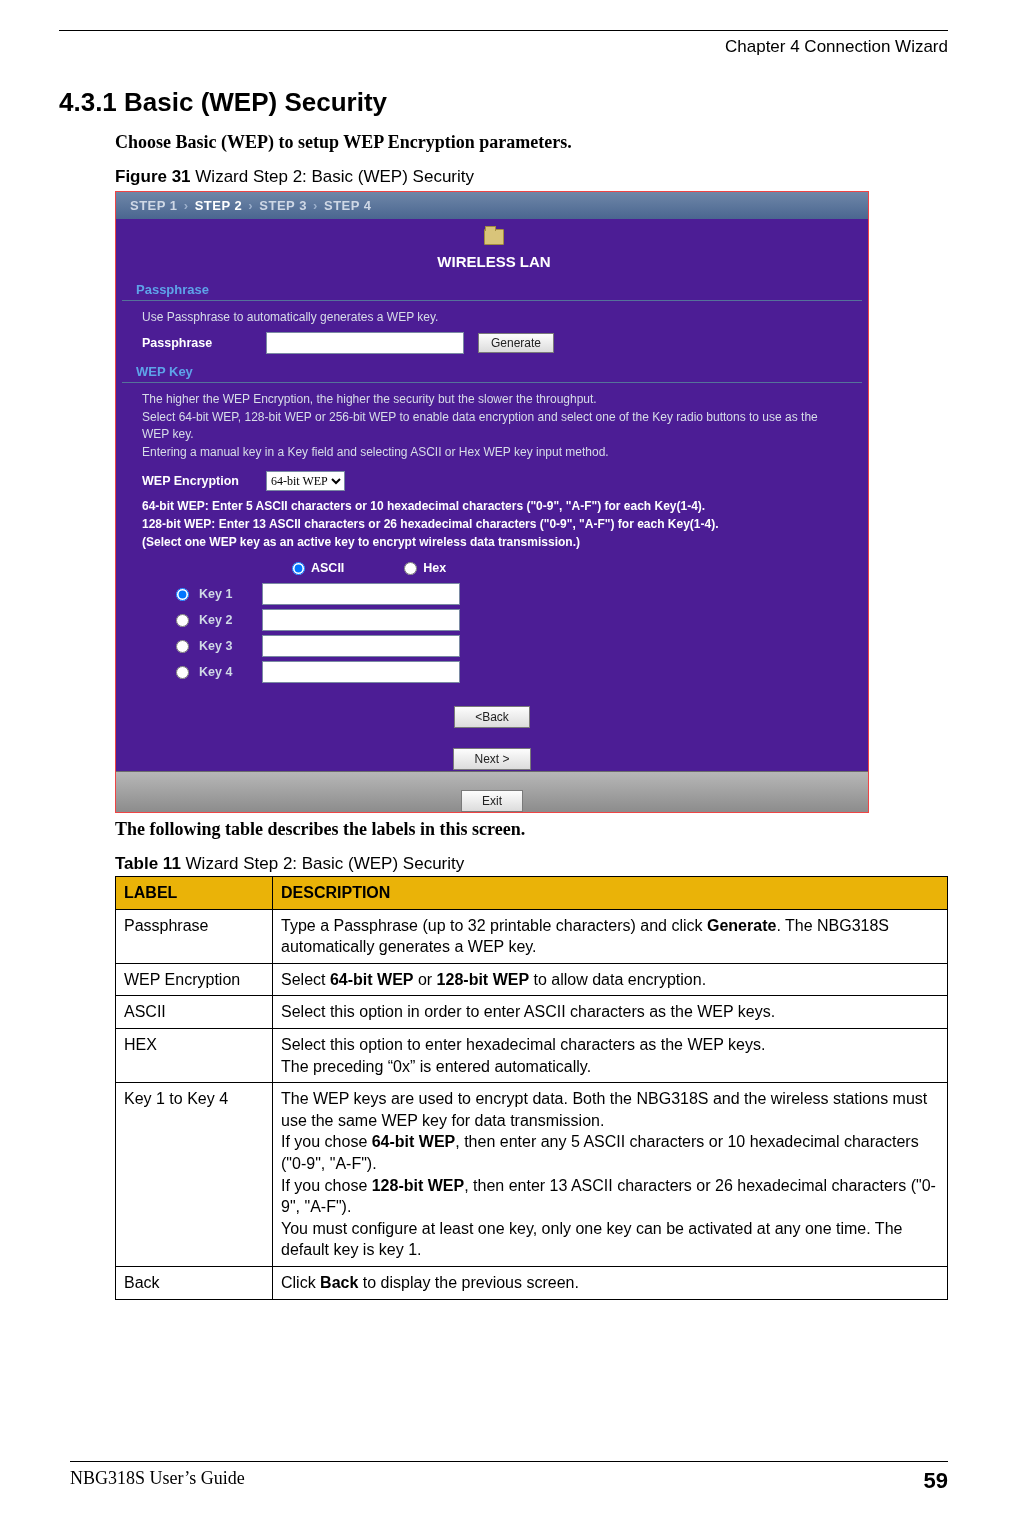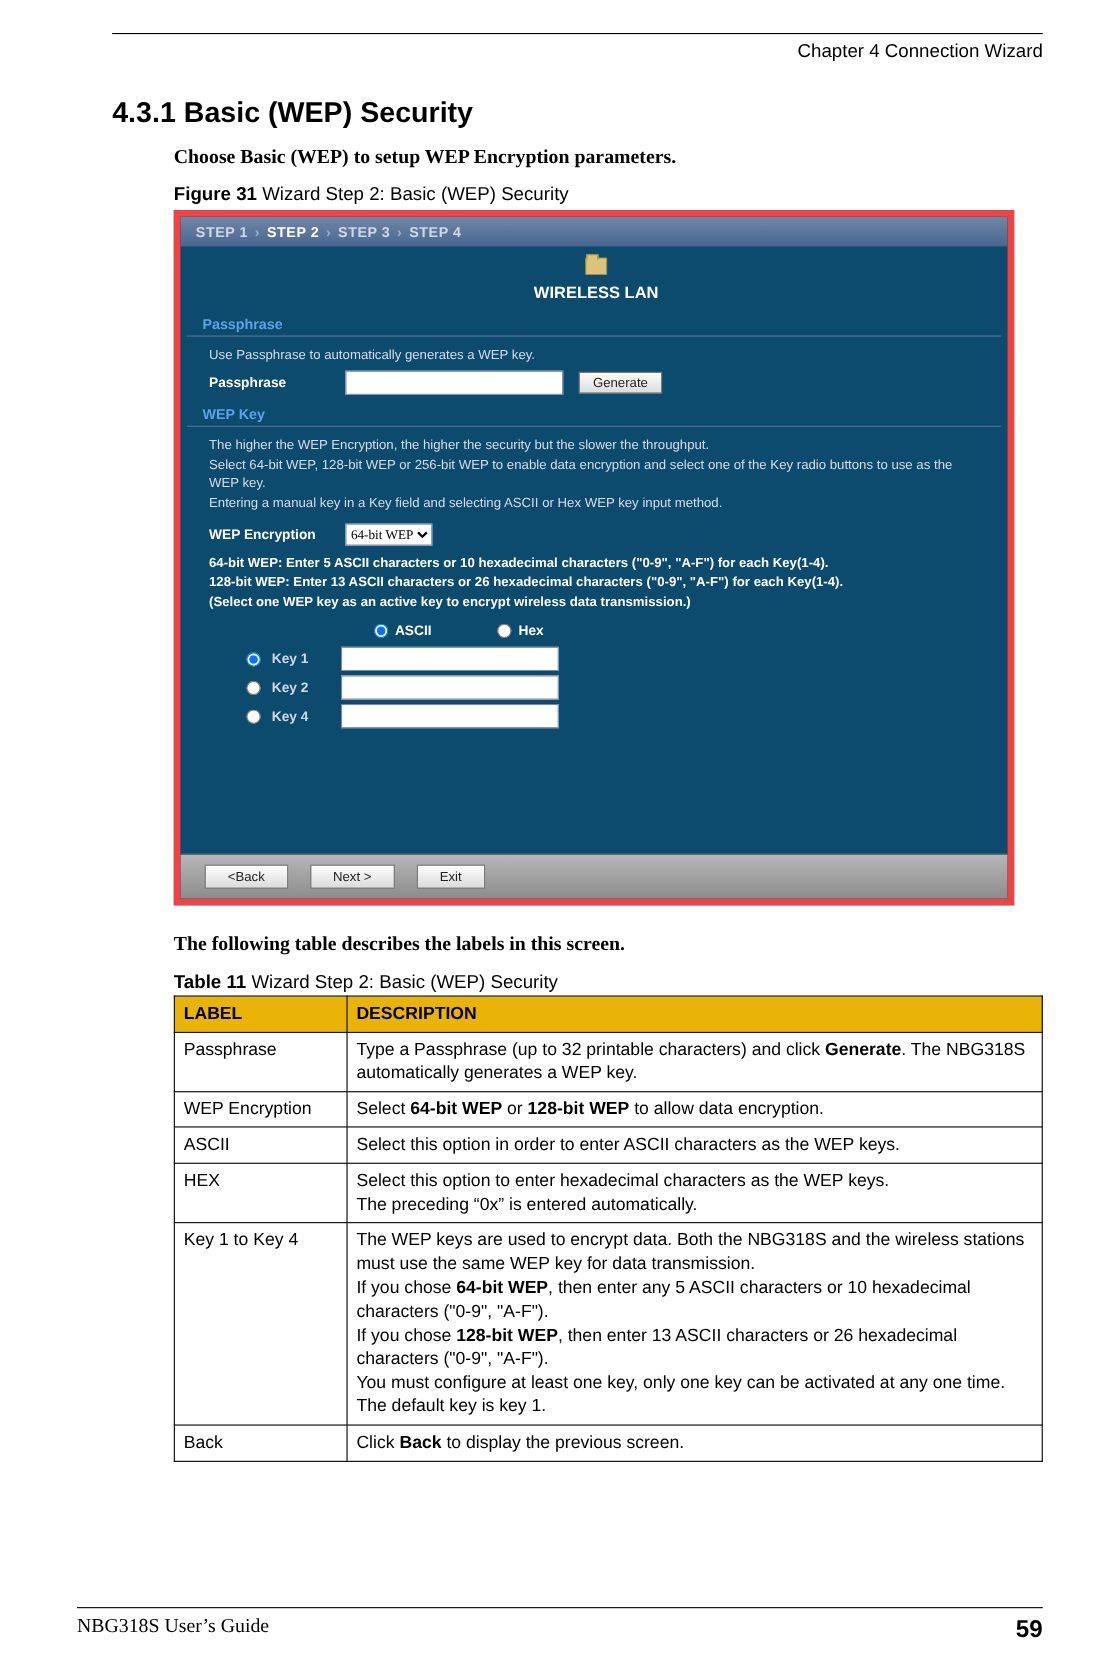--- a/index.html
+++ b/index.html
@@ -7,21 +7,21 @@
     padding: 0;
     background: #fff;
     font-family: Arial, Helvetica, sans-serif;
     color: #000;
     width: 1018px;
   }
   .page {
     width: 1018px;
     height: 1524px;
     position: relative;
-    padding: 30px 70px 30px 102px;
+    padding: 30px 70px 30px 59px;
     box-sizing: border-box;
   }
   .hr-top {
     border: none;
     border-top: 1px solid #000;
     margin: 0 0 6px 0;
   }
   .chapter-header {
     text-align: right;
     font-size: 17px;
@@ -44,28 +44,28 @@
   .figure-caption {
     font-size: 17px;
     margin: 0 0 4px 0;
   }
   .figure-caption b { font-weight: bold; }
 
   
   .wizard-box {
     width: 752px;
     height: 620px;
-    border: 6px solid #ef4444;
-    background: #0c4a6e;
+    border: 1px solid #ef4444;
+    background: #4c1d95;
     color: #e9eef6;
     font-family: Verdana, Arial, sans-serif;
     font-size: 12px;
     position: relative;
     overflow: hidden;
-    margin-bottom: 25px;
+    margin-bottom: 6px;
   }
   .step-bar {
     background: linear-gradient(#6f87a8, #4a6690);
     padding: 6px 14px;
     font-size: 13px;
     color: #cfd8e6;
     letter-spacing: 0.5px;
     font-weight: bold;
   }
   .step-bar .active { color: #fff; }
@@ -140,23 +140,25 @@
   .radio-row label { display:flex; align-items:center; gap:6px; font-size:12.5px;}
   .key-row { display:flex; align-items:center; gap:6px; margin:4px 0 4px 34px;}
   .key-row label { display:flex; align-items:center; gap:10px; color:#cfd8e6; font-weight:bold; font-size:12.5px; min-width:80px;}
   .btn-bar {
     position:absolute;
     left:0; right:0; bottom:0;
     background:linear-gradient(#b7b7b7,#8c8c8c);
     border-top:1px solid #6c6c6c;
     height:40px;
     display:flex;
+    justify-content:flex-end;
     align-items:center;
     gap:20px;
     padding:0 22px;
+    flex-direction:column;
   }
   .btn-bar .win-btn { padding:3px 20px;}
   input[type=radio]{ margin:0; }
 
   
   .tbl-caption { font-size: 17px; margin: 8px 0 2px 0; }
   table.desc {
     border-collapse: collapse;
     width: 100%;
     font-size: 16px;
@@ -261,20 +263,27 @@
         <div class="key-row">
             <label>
               <input type="radio" name="k" style="">
               <span>Key 2</span>
             </label>
             <input class="win-input" type="text" style="">
           </div>
         <div class="key-row">
             <label>
               <input type="radio" name="k" style="">
+              <span>Key 3</span>
+            </label>
+            <input class="win-input" type="text" style="">
+          </div>
+        <div class="key-row">
+            <label>
+              <input type="radio" name="k" style="">
               <span>Key 4</span>
             </label>
             <input class="win-input" type="text" style="">
           </div>
       </div>
 
       <div class="btn-bar">
         <button class="win-btn">&lt;Back</button>
         <button class="win-btn">Next &gt;</button>
         <button class="win-btn">Exit</button>

